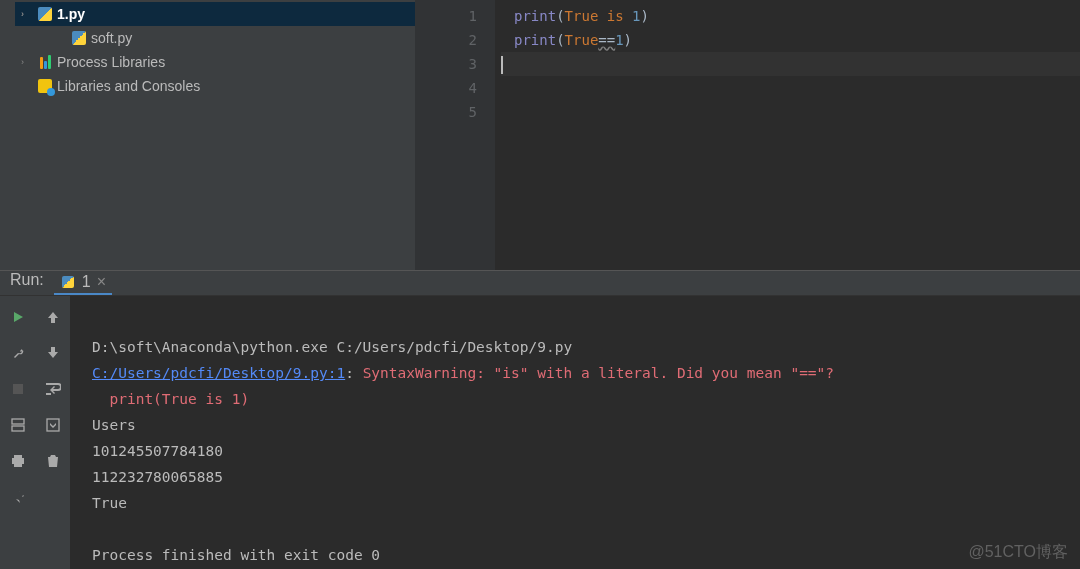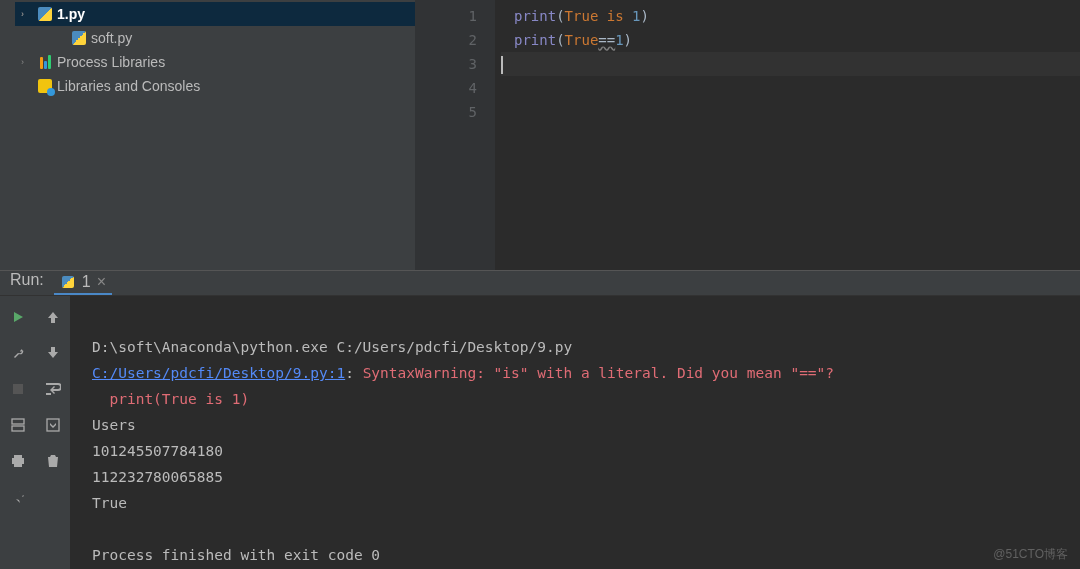--- a/index.html
+++ b/index.html
@@ -167,21 +167,21 @@
     color: #bbbbbb;
     white-space: pre;
   }
   .link { color: #548af7; text-decoration: underline; }
   .syn-warn { color: #e06c75; }
   .watermark {
     position: absolute;
     right: 12px;
     bottom: 6px;
     color: #616161;
-    font-size: 12px;
+    font-size: 16px;
   }
 </style>
 </head>
 <body>
 
 <div class="top-area">
   <div class="sidebar">
     <div class="gutter-left"></div>
     <div class="tree">
       <div class="tree-row sel">

